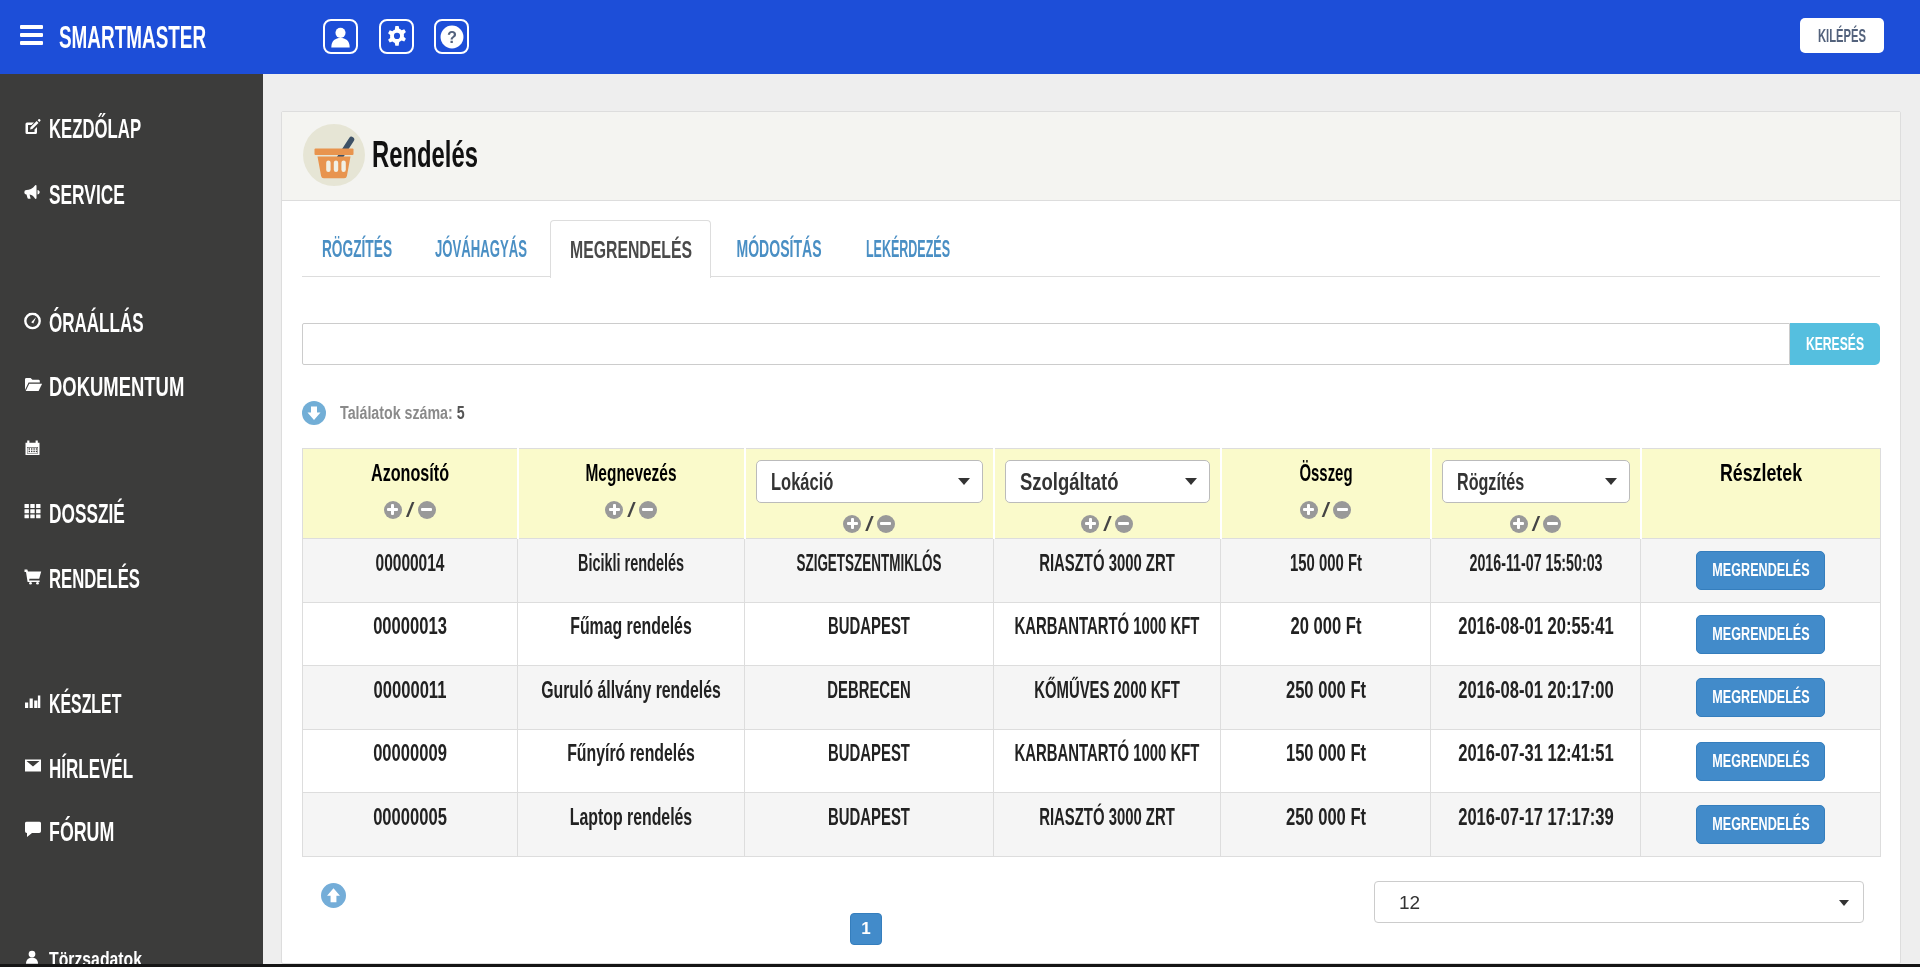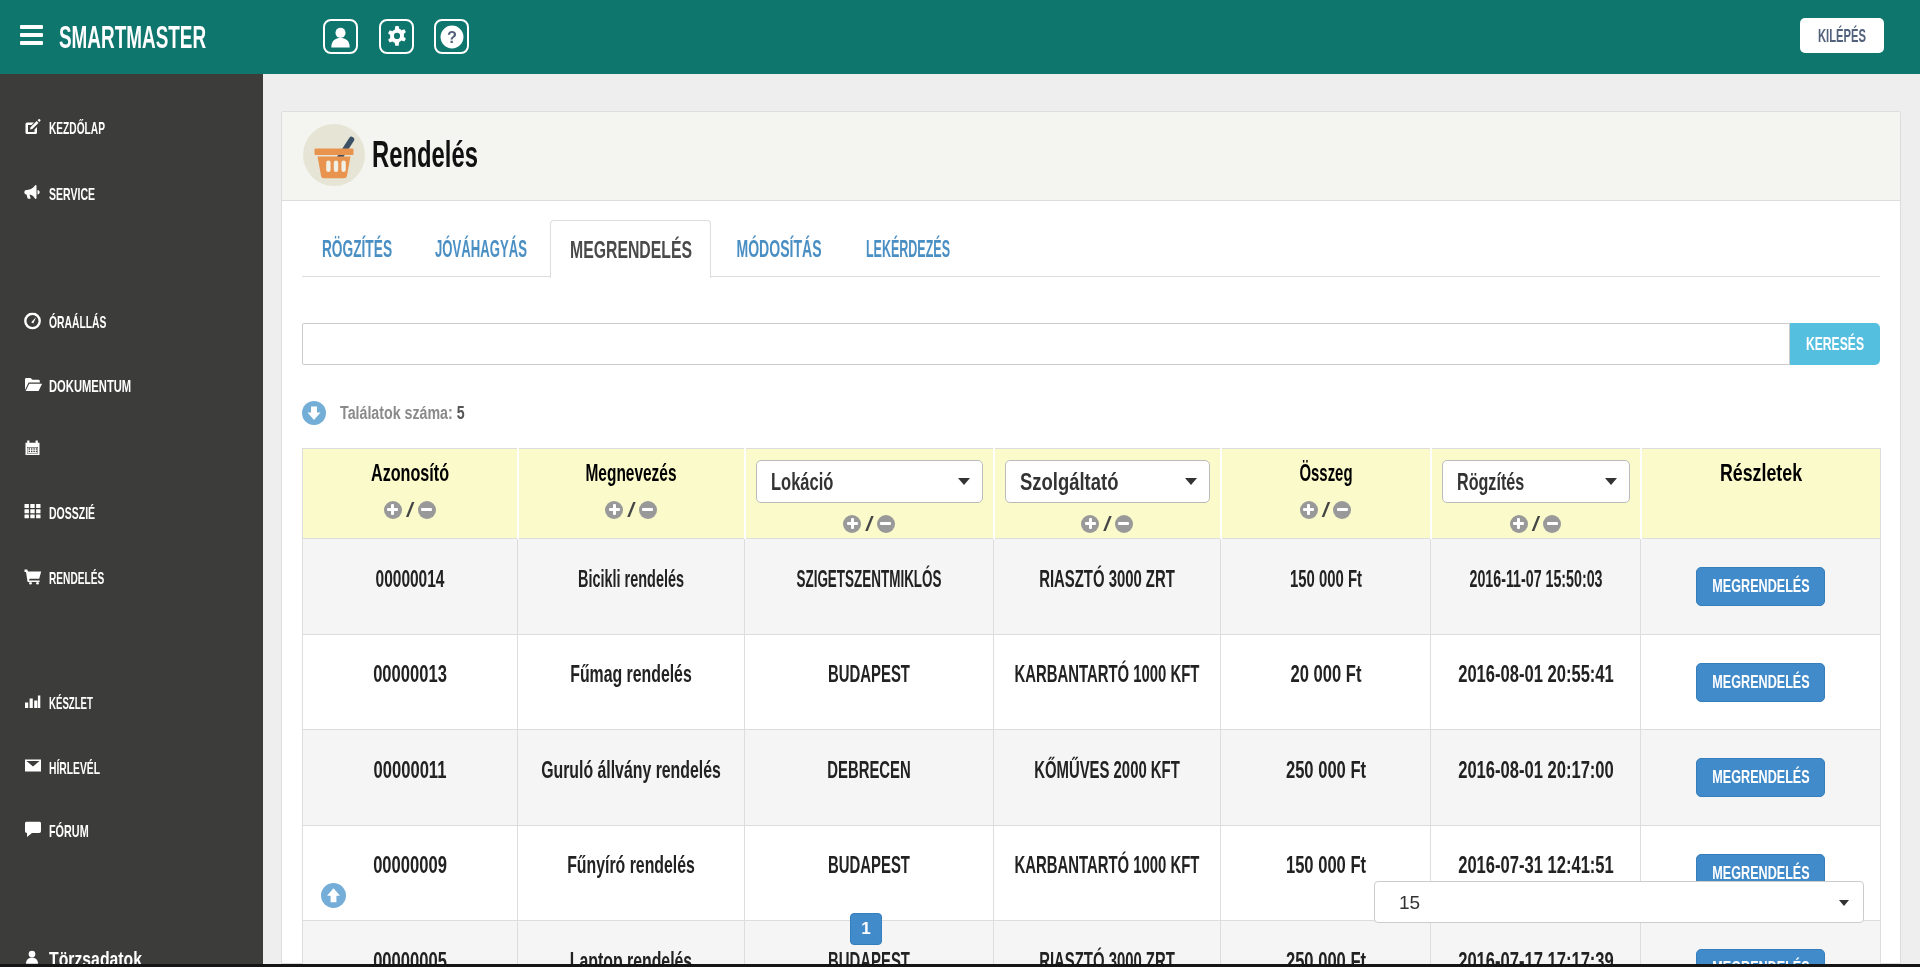--- a/index.html
+++ b/index.html
@@ -1,35 +1,35 @@
 <!DOCTYPE html>
 <html><head>
 <meta charset="utf-8">
 <style>
 html,body{margin:0;padding:0;}
 body{width:1920px;height:967px;overflow:hidden;position:relative;background:#eeeeee;
   font-family:"Liberation Sans",sans-serif;}
 .t{display:inline-block;transform:scaleX(var(--k,0.68));transform-origin:0 50%;white-space:nowrap;}
 .tc{display:block;width:400px;margin-left:calc(50% - 200px);text-align:center;transform:scaleX(var(--k,0.68));transform-origin:50% 50%;white-space:nowrap;}
 
-#topbar{position:absolute;left:0;top:0;width:1920px;height:74px;background:#0f766e;}
+#topbar{position:absolute;left:0;top:0;width:1920px;height:74px;background:#1d4ed8;}
 #burger{position:absolute;left:20px;top:25px;width:23px;height:23px;cursor:pointer;}
 #burger div{height:4px;background:#fff;margin-bottom:4px;border-radius:1px;}
 #logo{position:absolute;left:59px;top:0;height:74px;line-height:74px;color:#fff;
   font-size:32px;font-weight:bold;}
 .tbtn{position:absolute;top:19px;width:35px;height:35px;border:2px solid #fff;border-radius:8px;
   box-sizing:border-box;display:flex;align-items:center;justify-content:center;}
 #tb1{left:323px;}#tb2{left:379px;}#tb3{left:434px;}
 #kilepes{position:absolute;left:1800px;top:18px;width:84px;height:35px;background:#fff;
   border-radius:5px;color:#53627c;font-size:19px;font-weight:bold;text-align:center;line-height:35px;}
 
 #sidebar{position:absolute;left:0;top:74px;width:263px;height:893px;background:#3c3c3b;}
 .mi{position:absolute;left:0;width:263px;height:64px;color:#fff;}
 .mi .ic{position:absolute;left:24px;top:50%;transform:translateY(-50%);width:17px;height:17px;}
-.mi .tx{position:absolute;left:49px;top:2px;height:64px;line-height:64px;font-size:17px;font-weight:bold;}
+.mi .tx{position:absolute;left:49px;top:2px;height:64px;line-height:64px;font-size:28px;font-weight:bold;}
 .mi .ic svg{display:block;}
 
 #main{position:absolute;left:263px;top:74px;width:1657px;height:893px;background:#eeeeee;}
 #panel{position:absolute;left:18px;top:37px;width:1620px;height:853px;background:#fff;
   border:1px solid #ddd;box-sizing:border-box;border-radius:2px;}
 #phead{position:absolute;left:0;top:0;width:100%;height:89px;background:#f4f4f1;
   border-bottom:1px solid #ddd;box-sizing:border-box;}
 #bcirc{position:absolute;left:21px;top:12px;width:62px;height:62px;border-radius:50%;background:#e6e5d5;}
 #ptitle{position:absolute;left:90px;top:0;height:89px;line-height:86px;font-size:36px;
   font-weight:bold;color:#111;}
@@ -50,21 +50,21 @@
 #found{position:absolute;left:20px;top:289px;height:24px;}
 #fico{position:absolute;left:0;top:0;}
 #ftxt{position:absolute;left:38px;top:0;height:24px;line-height:24px;font-size:18px;
   font-weight:bold;color:#8a8a8a;}
 #ftxt b{color:#555;}
 
 #tbl{position:absolute;left:20px;top:336px;width:1578px;border-collapse:collapse;table-layout:fixed;}
 #tbl th{background:#fafacb;border:1px solid #ddd;border-left:2px solid #fff;height:89px;
   padding:0;vertical-align:top;position:relative;}
 #tbl th:first-child{border-left:1px solid #ddd;}
-#tbl td{border:1px solid #ddd;height:63px;padding:16px;text-align:center;font-size:24px;
+#tbl td{border:1px solid #ddd;height:63px;padding:0;text-align:center;font-size:24px;
   font-weight:bold;color:#222;}
 .kc{--k:0.62;}.kd{--k:0.69;}.km{--k:0.66;}
 #tbl td .tc{position:relative;top:-8px;}
 #tbl td .rbtn .tc{top:0;}
 #tbl tr.odd td{background:#f5f5f5;}
 #tbl tr:nth-child(3) td,#tbl tr:nth-child(5) td{height:62px;}
 .hti{display:block;text-align:center;margin-top:10px;font-size:24px;font-weight:bold;color:#000;height:28px;line-height:28px;}
 .hsel{display:block;margin:11px auto 0;width:calc(100% - 22px);height:41px;background:#fff;border:1px solid #bbb;
   border-radius:5px;position:relative;text-align:left;}
 .hsel .sl{position:absolute;left:14px;top:0;height:41px;line-height:41px;font-size:24px;
@@ -456,18 +456,18 @@
             <td><span class="rbtn"><span class="tc" style="--k:0.70">MEGRENDELÉS</span></span></td>
           </tr>
     </tbody>
       </table>
     <div id="pgup"><svg width="25" height="25" viewBox="0 0 24 24">
           <circle cx="12" cy="12" r="12" fill="#74add8"></circle>
           <path d="M9.2 18.5 h5.6 v-6.2 h3.4 L12 5 L5.8 12.3 h3.4 Z" fill="#fff"></path>
         </svg></div>
     <div id="pg1">1</div>
     <div id="psel">
-        <span class="sl">15</span>
+        <span class="sl">12</span>
         <span class="car"></span>
       </div>
   </div>
 </div>
 <div id="blackbar"></div>
 
 </body></html>

